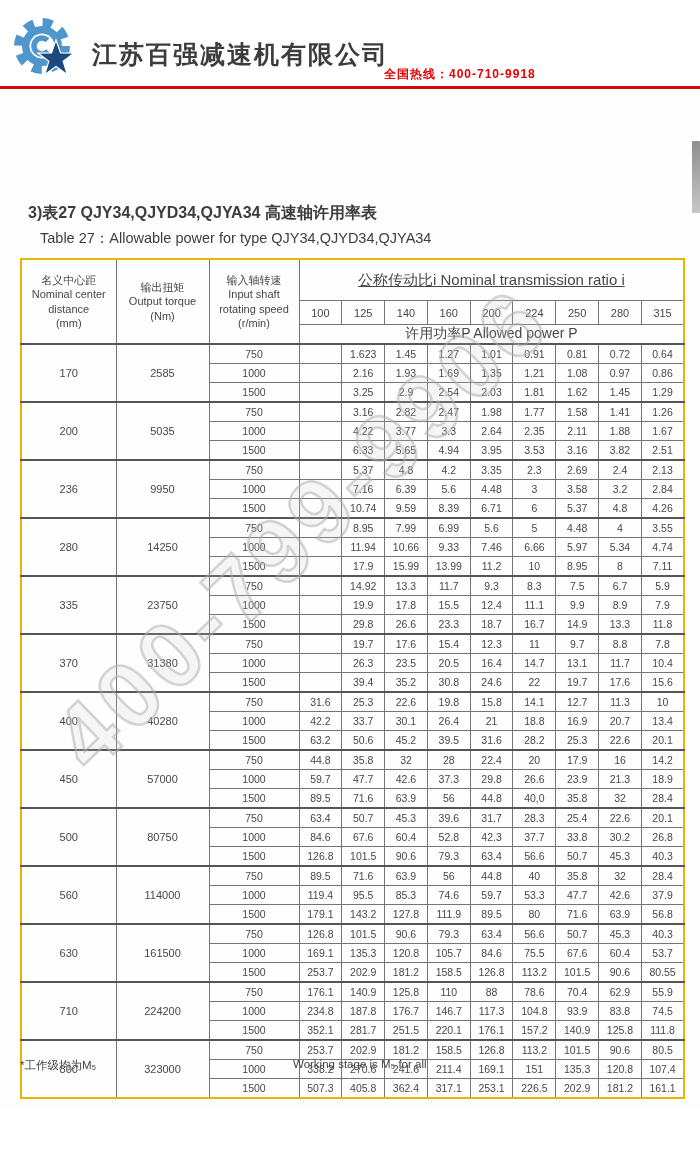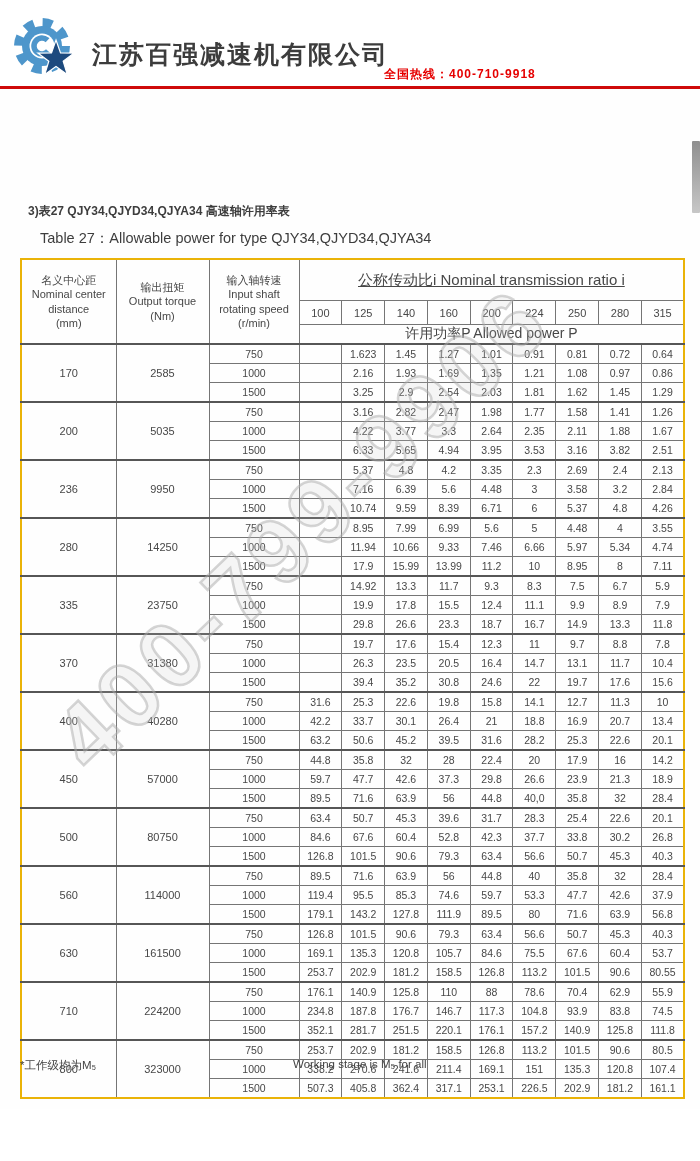--- a/index.html
+++ b/index.html
@@ -17,21 +17,21 @@
   .hotline {
     position:absolute; left:384px; top:66px; font-size:12px; font-weight:bold;
     color:#e60000; letter-spacing:1px; white-space:nowrap;
   }
   .red-rule { position:absolute; top:86px; left:0; width:700px; height:3px; background:#cf0a0a; }
   .edge-artifact {
     position:absolute; right:0; top:141px; width:8px; height:72px;
     background:linear-gradient(to bottom,#8f8f8f,#c7c7c7); border-radius:1px;
   }
   
-  .title-cn { position:absolute; left:28px; top:203px; font-size:12px; font-weight:bold; color:#3d3d3d; }
+  .title-cn { position:absolute; left:28px; top:203px; font-size:16px; font-weight:bold; color:#3d3d3d; }
   .title-en { position:absolute; left:40px; top:229px; font-size:14.5px; color:#3d3d3d; }
   
   .tbl-wrap { position:absolute; left:20px; top:258px; width:663px; }
   table { border-collapse:collapse; table-layout:fixed; width:663px; background:transparent; }
   th, td {
     border:1px solid #757575; padding:0; text-align:center; vertical-align:middle;
     font-weight:normal; color:#474747; overflow:hidden;
   }
   table { border:2px solid #eab308; }
   th.hdr { font-size:11px; line-height:1.3; white-space:pre-line; }

